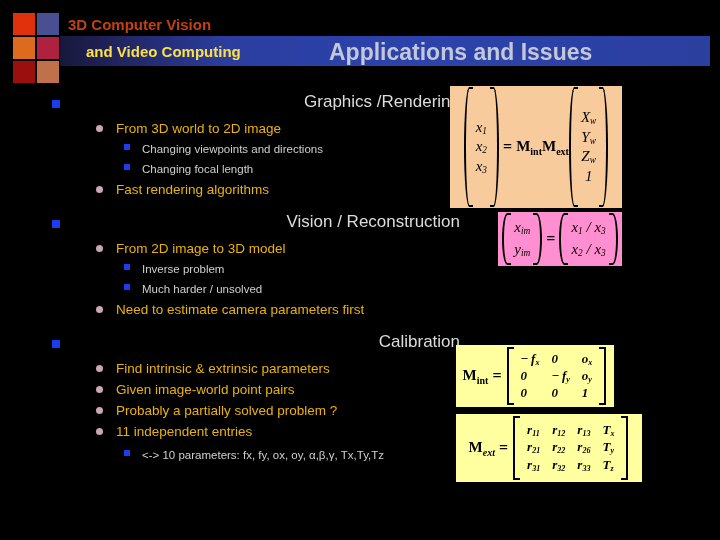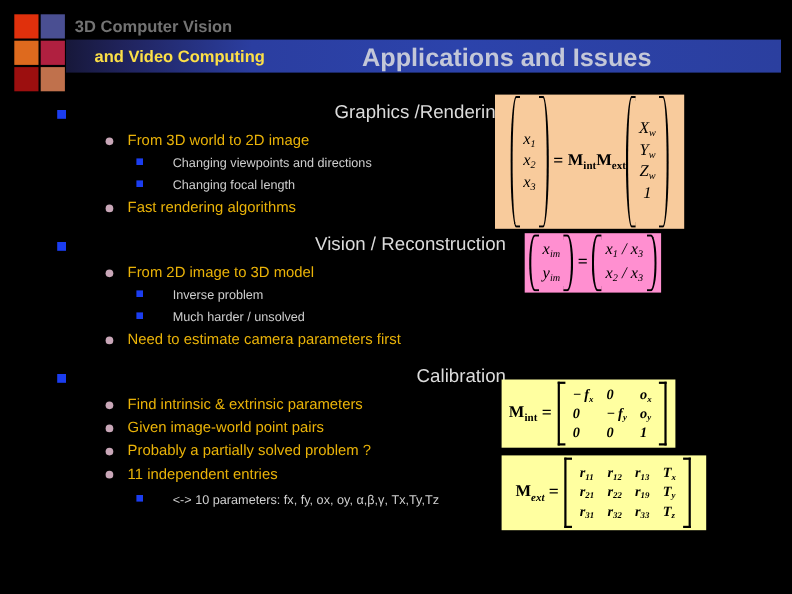--- a/index.html
+++ b/index.html
@@ -30,21 +30,21 @@
 
   #title-band {
     position: absolute; left: 60px; top: 36px;
     width: 650px; height: 30px;
     background: linear-gradient(to right, #17183a 0%, #20235c 8%, #2b3ea0 26%, #2c43ab 55%, #2b3f9f 100%);
   }
 
   #line1 {
     position: absolute; left: 68px; top: 16px;
     font-size: 15px; font-weight: bold;
-    color: #737373;
+    color: #c2410c;
     letter-spacing: 0px;
     white-space: nowrap;
   }
   #line2 {
     position: absolute; left: 86px; top: 43px;
     font-size: 15px; font-weight: bold;
     color: #fde047;
     white-space: nowrap;
   }
   #slide-title {
@@ -66,42 +66,42 @@
 
   .lvl2 { position: relative; padding-left: 116px; margin-top: 3px; }
   .lvl2 > .txt { font-size: 13.5px; color: #eab308; white-space: nowrap; }
   .lvl2 > .b2 {
     position: absolute; left: 96px; top: 6px;
     width: 7px; height: 7px; border-radius: 50%;
     background: #c9a7b8;
   }
 
   .lvl3 { position: relative; padding-left: 142px; margin-top: 2px; }
-  .lvl3 > .txt { font-size: 11.5px; color: #cfcfcf; white-space: nowrap; margin-left: 15px; }
+  .lvl3 > .txt { font-size: 11.5px; color: #cfcfcf; white-space: nowrap; }
   .lvl3 > .b3 {
     position: absolute; left: 124px; top: 5px;
     width: 6px; height: 6px; background: #1b3df0;
   }
 
   .sec-gap-lg { height: 14px; }
   .sec-gap-sm { height: 4px; }
 
   
   .eqbox {
     position: absolute;
     font-family: "Liberation Serif", serif;
     color: #000;
     overflow: hidden;
   }
   #eq-projection {
     left: 450px; top: 86px; width: 172px; height: 122px;
     background: #f8cb9c;
   }
   #eq-image {
-    left: 477px; top: 212px; width: 124px; height: 54px;
+    left: 498px; top: 212px; width: 124px; height: 54px;
     background: #ff8fd0;
   }
   #eq-mint {
     left: 456px; top: 345px; width: 158px; height: 62px;
     background: #ffffa0;
   }
   #eq-mext {
     left: 456px; top: 414px; width: 186px; height: 68px;
     background: #ffffa0;
   }
@@ -312,21 +312,21 @@
       <tbody>
           <tr>
         <td><span class="ital">r</span><span class="sub">11</span></td>
         <td><span class="ital">r</span><span class="sub">12</span></td>
         <td><span class="ital">r</span><span class="sub">13</span></td>
         <td><span class="ital">T</span><span class="sub">x</span></td>
       </tr>
       <tr>
         <td><span class="ital">r</span><span class="sub">21</span></td>
         <td><span class="ital">r</span><span class="sub">22</span></td>
-        <td><span class="ital">r</span><span class="sub">19</span></td>
+        <td><span class="ital">r</span><span class="sub">26</span></td>
         <td><span class="ital">T</span><span class="sub">y</span></td>
       </tr>
       <tr>
         <td><span class="ital">r</span><span class="sub">31</span></td>
         <td><span class="ital">r</span><span class="sub">32</span></td>
         <td><span class="ital">r</span><span class="sub">33</span></td>
         <td><span class="ital">T</span><span class="sub">z</span></td>
       </tr>
     </tbody>
       </table>

